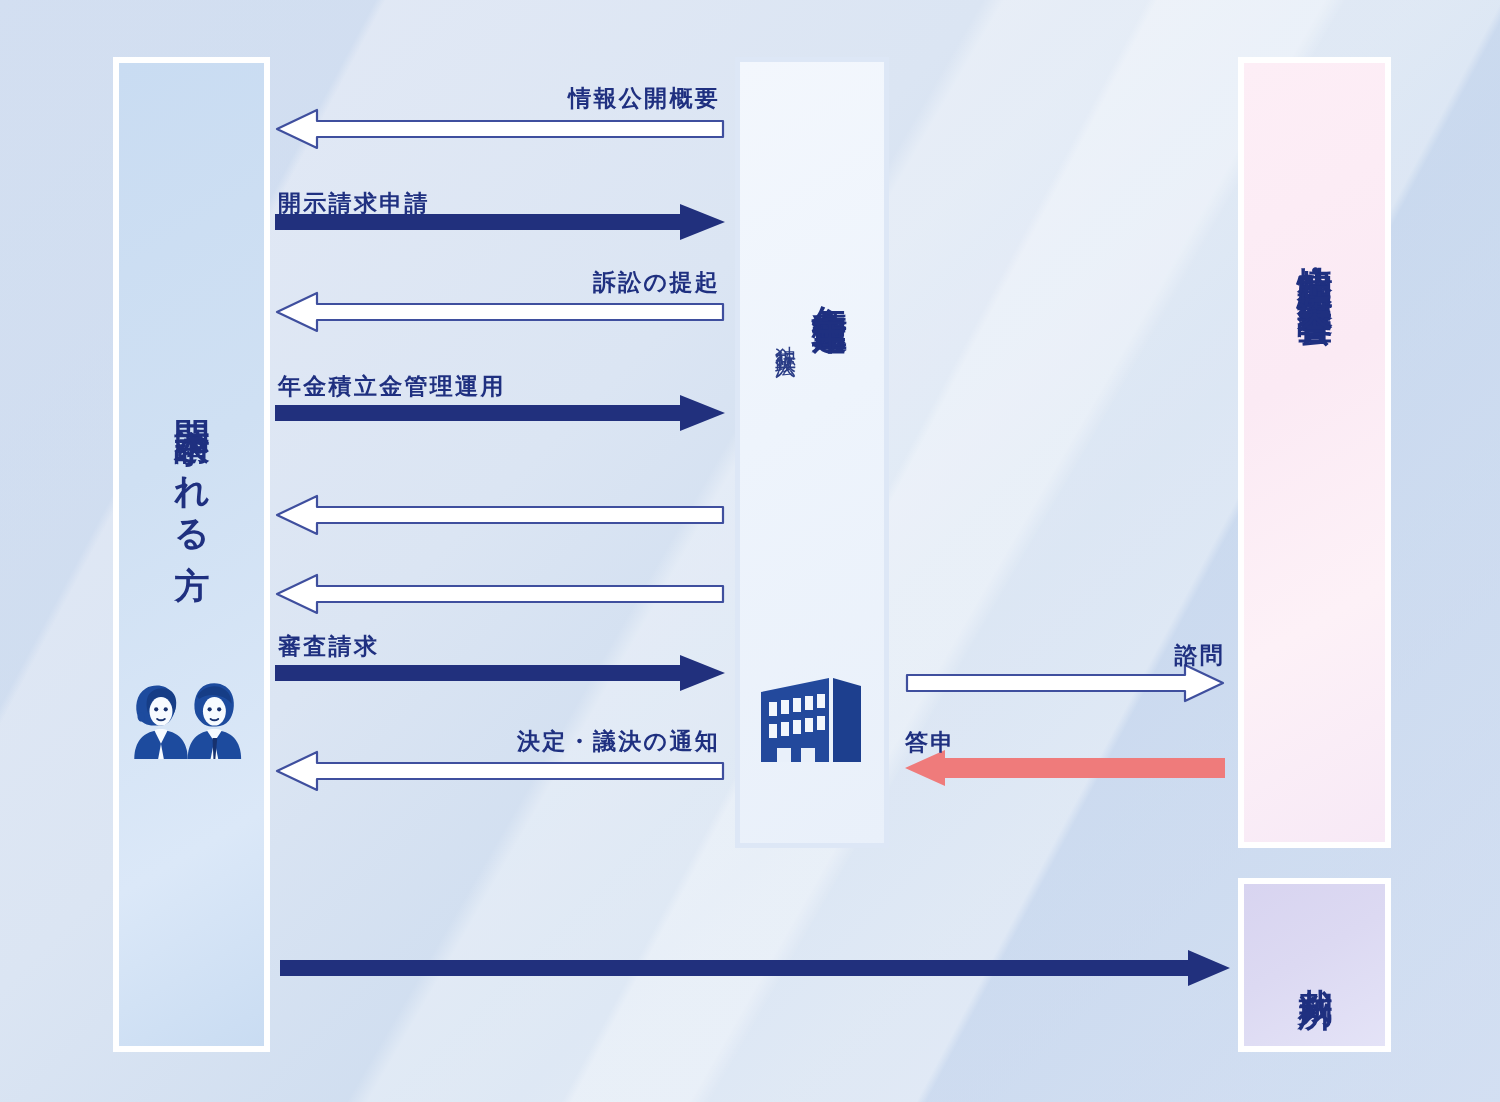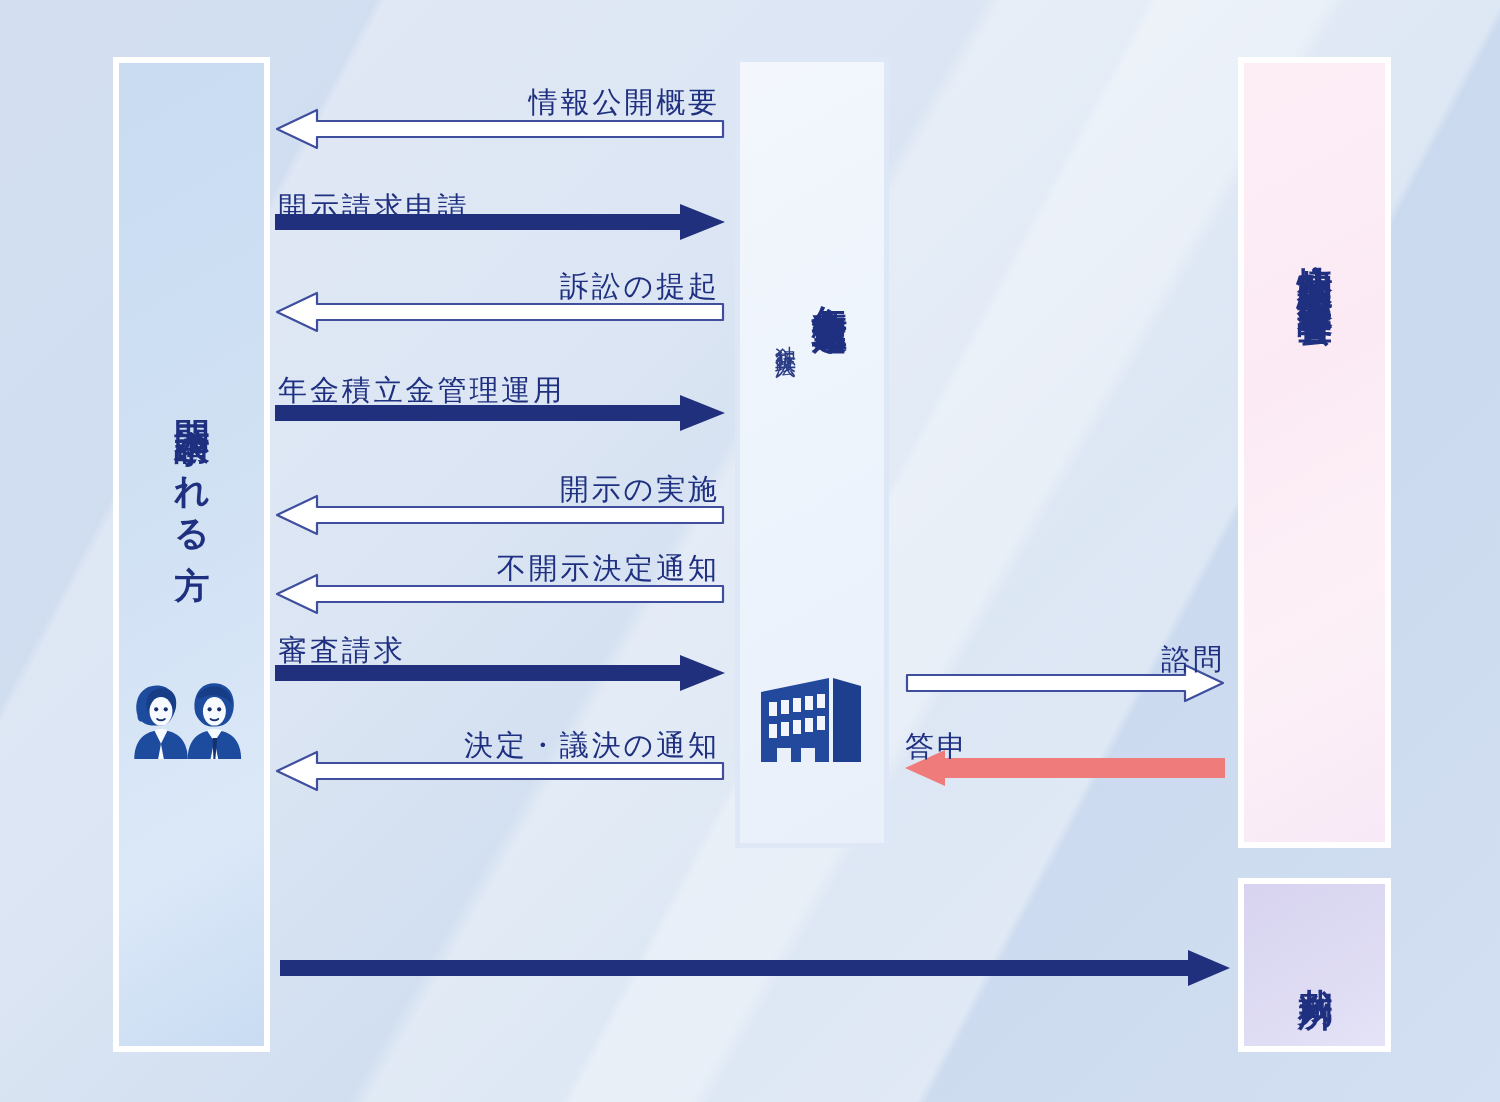--- a/index.html
+++ b/index.html
@@ -76,21 +76,21 @@
   }
 
   .icon-wrap{position:absolute;left:0;right:0;display:flex;justify-content:center;}
   #people-icon{bottom:285px;}
   #building-icon{top:612px;}
 
   
   .arrow{position:absolute;z-index:4;}
   .arrow svg{display:block;}
   .arrow-label{
-    position:absolute;color:#1f3080;font-weight:400;font-size:29px;
+    position:absolute;color:#1f3080;font-weight:700;font-size:23px;
     letter-spacing:0.10em;white-space:nowrap;z-index:5;user-select:none;
   }
   .lbl-right{text-align:right;}
 </style>
 </head>
 <body>
 
 <div id="stage">
 
   <div class="col" id="col-requester">
@@ -182,28 +182,26 @@
     </svg>
   </div>
 
   <div class="arrow-label" style="left:278px;top:371px;">年金積立金管理運用</div>
   <div class="arrow" style="left:275px;top:394px;">
     <svg width="450" height="38" viewBox="0 0 450 38">
       <path d="M0 11 L405 11 L405 1 L450 19 L405 37 L405 27 L0 27 Z" fill="#21307d"></path>
     </svg>
   </div>
 
-  <div class="arrow-label lbl-right" style="left:280px;top:470px;width:440px;">開示の実施</div>
   <div class="arrow" style="left:275px;top:494px;">
     <svg width="450" height="42" viewBox="0 0 450 42">
       <path d="M2 21 L42 2 L42 13 L448 13 L448 29 L42 29 L42 40 Z" fill="#ffffff" stroke="#3f4f9e" stroke-width="2.2" stroke-linejoin="round"></path>
     </svg>
   </div>
 
-  <div class="arrow-label lbl-right" style="left:280px;top:549px;width:440px;">不開示決定通知</div>
   <div class="arrow" style="left:275px;top:573px;">
     <svg width="450" height="42" viewBox="0 0 450 42">
       <path d="M2 21 L42 2 L42 13 L448 13 L448 29 L42 29 L42 40 Z" fill="#ffffff" stroke="#3f4f9e" stroke-width="2.2" stroke-linejoin="round"></path>
     </svg>
   </div>
 
   <div class="arrow-label" style="left:278px;top:631px;">審査請求</div>
   <div class="arrow" style="left:275px;top:654px;">
     <svg width="450" height="38" viewBox="0 0 450 38">
       <path d="M0 11 L405 11 L405 1 L450 19 L405 37 L405 27 L0 27 Z" fill="#21307d"></path>

